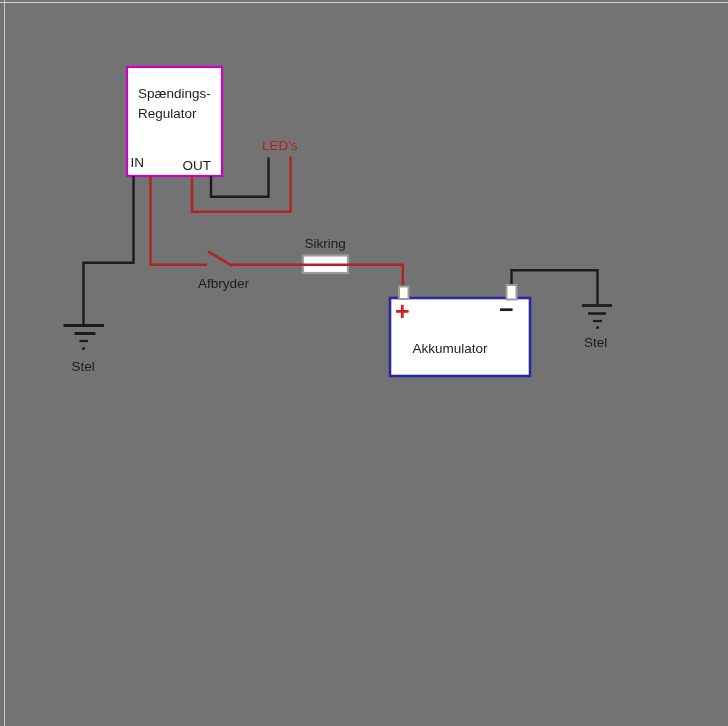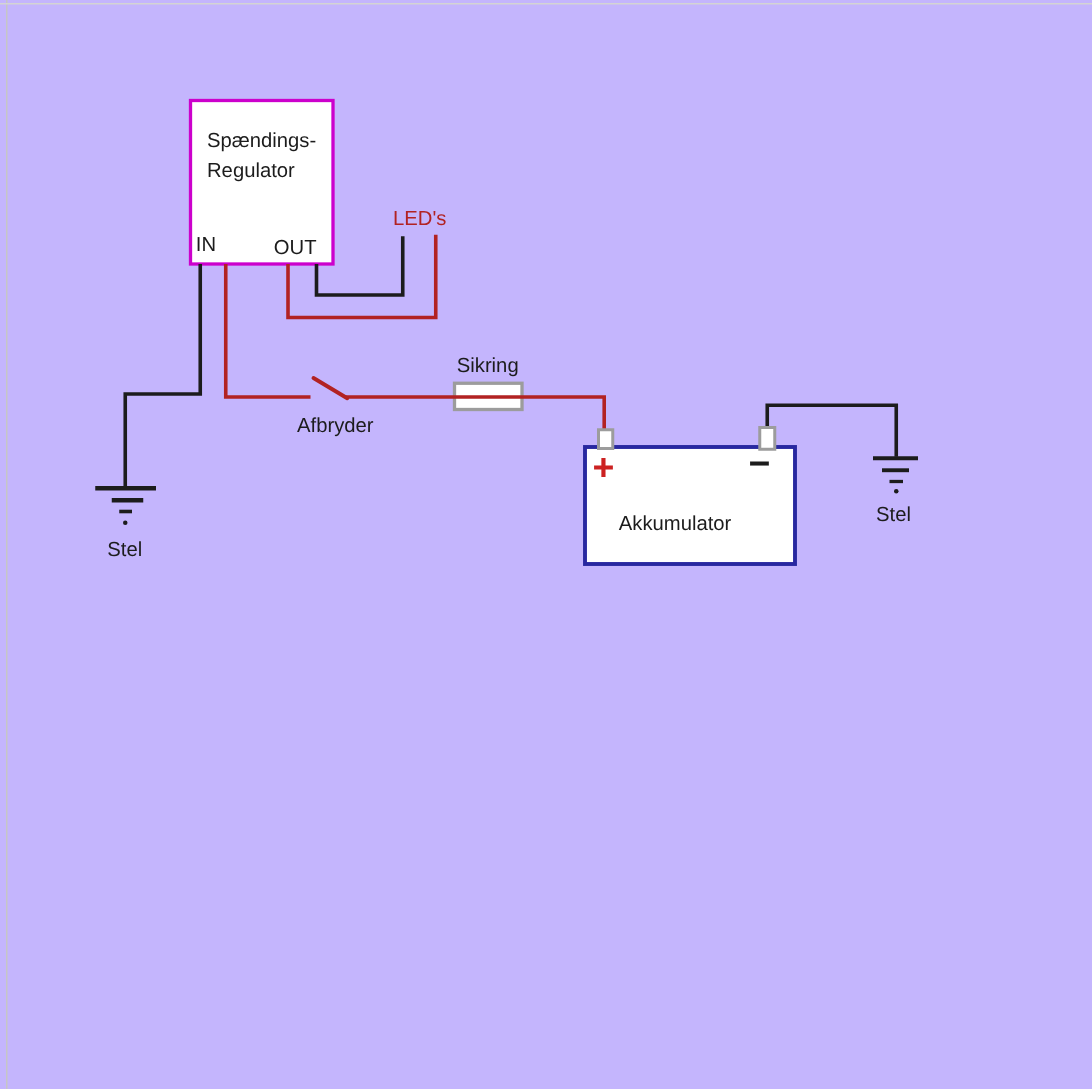--- a/index.html
+++ b/index.html
@@ -1,19 +1,19 @@
 <!DOCTYPE html>
 <html><head>
 <meta charset="utf-8">
 <style>
   html,body{margin:0;padding:0;background:#ffffff;}
   .canvas{
     position:relative;
     width:728px;height:726px;
-    background:#c4b5fd;
+    background:#737373;
     overflow:hidden;
   }
   svg{display:block;}
   svg text{
     font-family:"Liberation Sans","DejaVu Sans",sans-serif;
     font-size:13.5px;
   }
   .sign{font-weight:bold;font-size:25px;}
 </style>
 </head>

